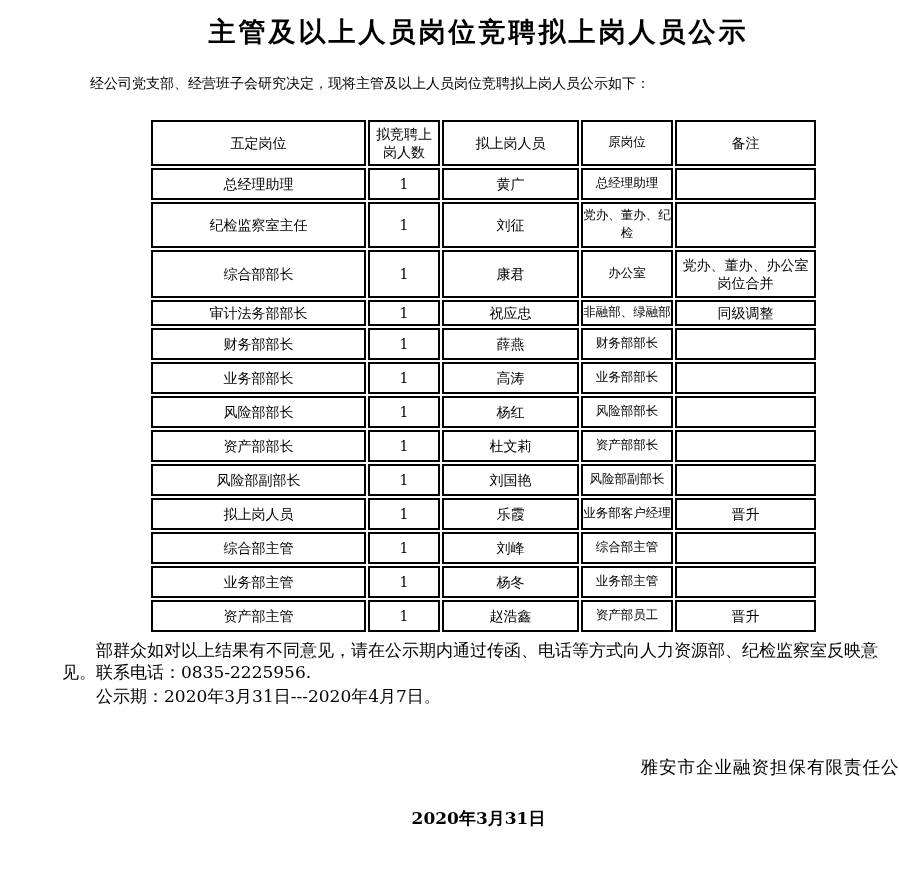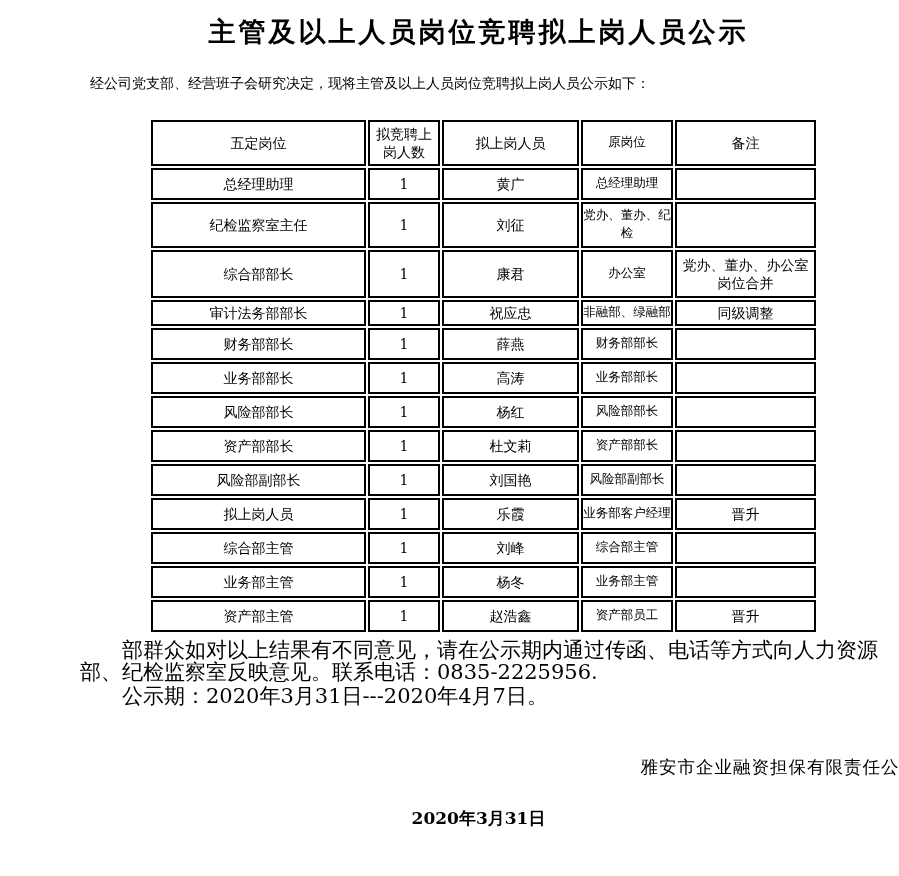--- a/index.html
+++ b/index.html
@@ -29,21 +29,21 @@
   }
   .notice-table thead th{height:42px;}
   .notice-table tbody td{height:28px;}
   .notice-table tbody tr:nth-child(2) td{height:42px;}
   .notice-table tbody tr:nth-child(3) td{height:44px;}
   .notice-table tbody tr:nth-child(4) td{height:22px;}
   .notice-table th:nth-child(4),.notice-table td:nth-child(4){
     font-size:12.5px;padding:0;letter-spacing:0;font-family:Liberation Mono, monospace;
   }
   .closing{
-    font-size:21px;margin:5px 30px 0 51px;text-indent:2em;
+    font-size:17px;margin:5px 30px 0 33px;text-indent:2em;
     line-height:22px;
   }
   .period{margin-top:2px;}
   .signature{
     font-size:17.5px;text-align:right;margin:48px 10px 8px 0;
     letter-spacing:1px;
   }
   .doc-date{
     font-size:17px;text-align:center;margin-top:28px;font-weight:bold;
   }

